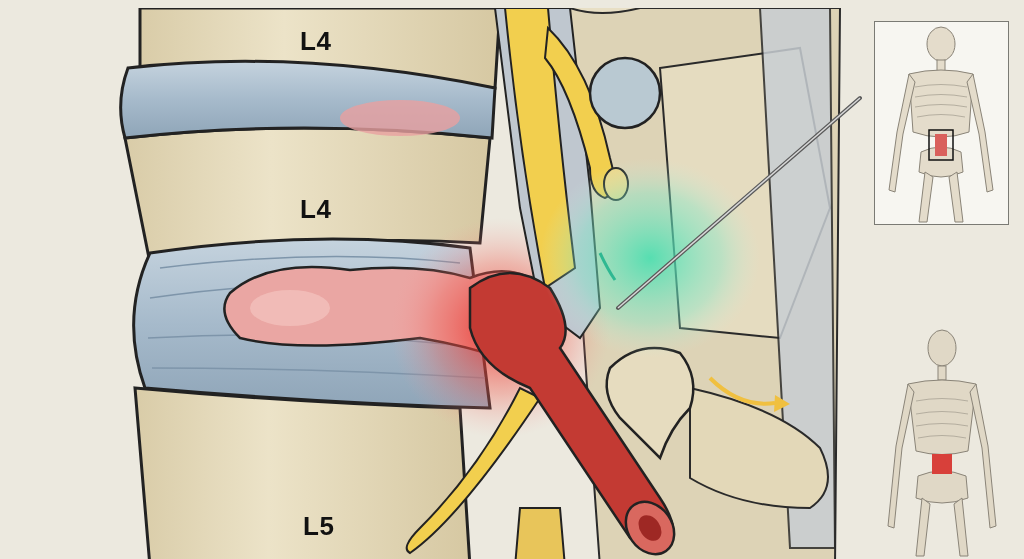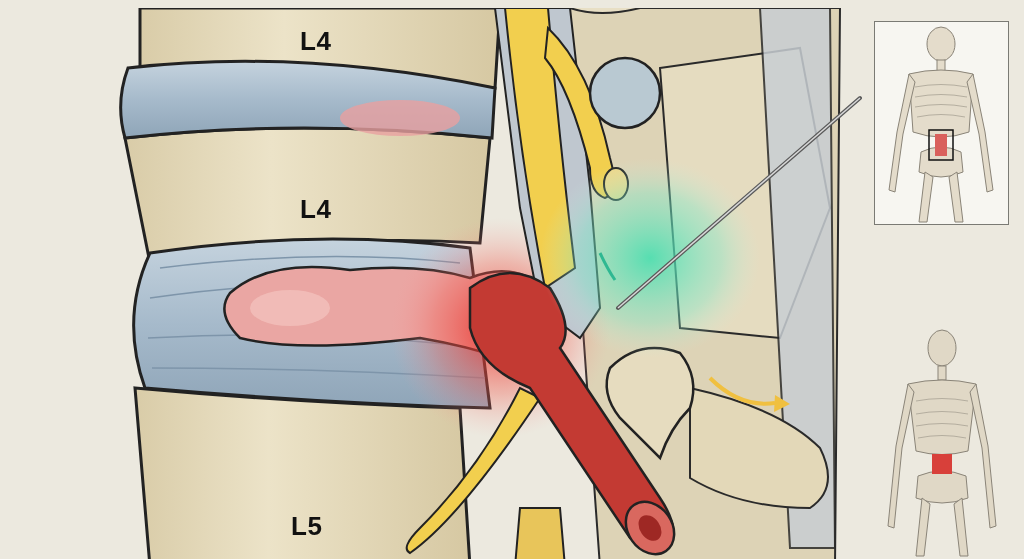--- a/index.html
+++ b/index.html
@@ -93,21 +93,21 @@
       <line x1="860" y1="90" x2="618" y2="300" stroke="#d8d8d8" stroke-width="1.5"></line>
     </g>
 
     <path d="M710 370 Q740 400 775 395" fill="none" stroke="#f0c040" stroke-width="4"></path>
     <polygon points="775,387 790,396 774,404" fill="#f0c040"></polygon>
     <path d="M600 245 Q608 262 615 272" fill="none" stroke="#2fb892" stroke-width="3"></path>
   </svg>
 
   <div class="vlabel" style="left:300px;top:18px;">L4</div>
   <div class="vlabel" style="left:300px;top:186px;">L4</div>
-  <div class="vlabel" style="left:291px;top:503px;">L5</div>
+  <div class="vlabel" style="left:303px;top:503px;">L5</div>
 
   <div class="inset inset-front">
     <svg width="133" height="202" viewBox="0 0 133 202">
       <g fill="#e4dccb" stroke="#8a8478" stroke-width="1">
         <ellipse cx="66" cy="22" rx="14" ry="17"></ellipse>
         <rect x="62" y="38" width="8" height="12"></rect>
         <path d="M34 52 Q66 44 98 52 L94 110 Q66 120 38 110 Z"></path>
         <path d="M34 52 L22 110 L14 168 L20 170 L28 112 L40 60 Z"></path>
         <path d="M98 52 L110 110 L118 168 L112 170 L104 112 L92 60 Z"></path>
         <path d="M46 130 Q66 120 86 130 L88 150 Q66 160 44 150 Z"></path>

